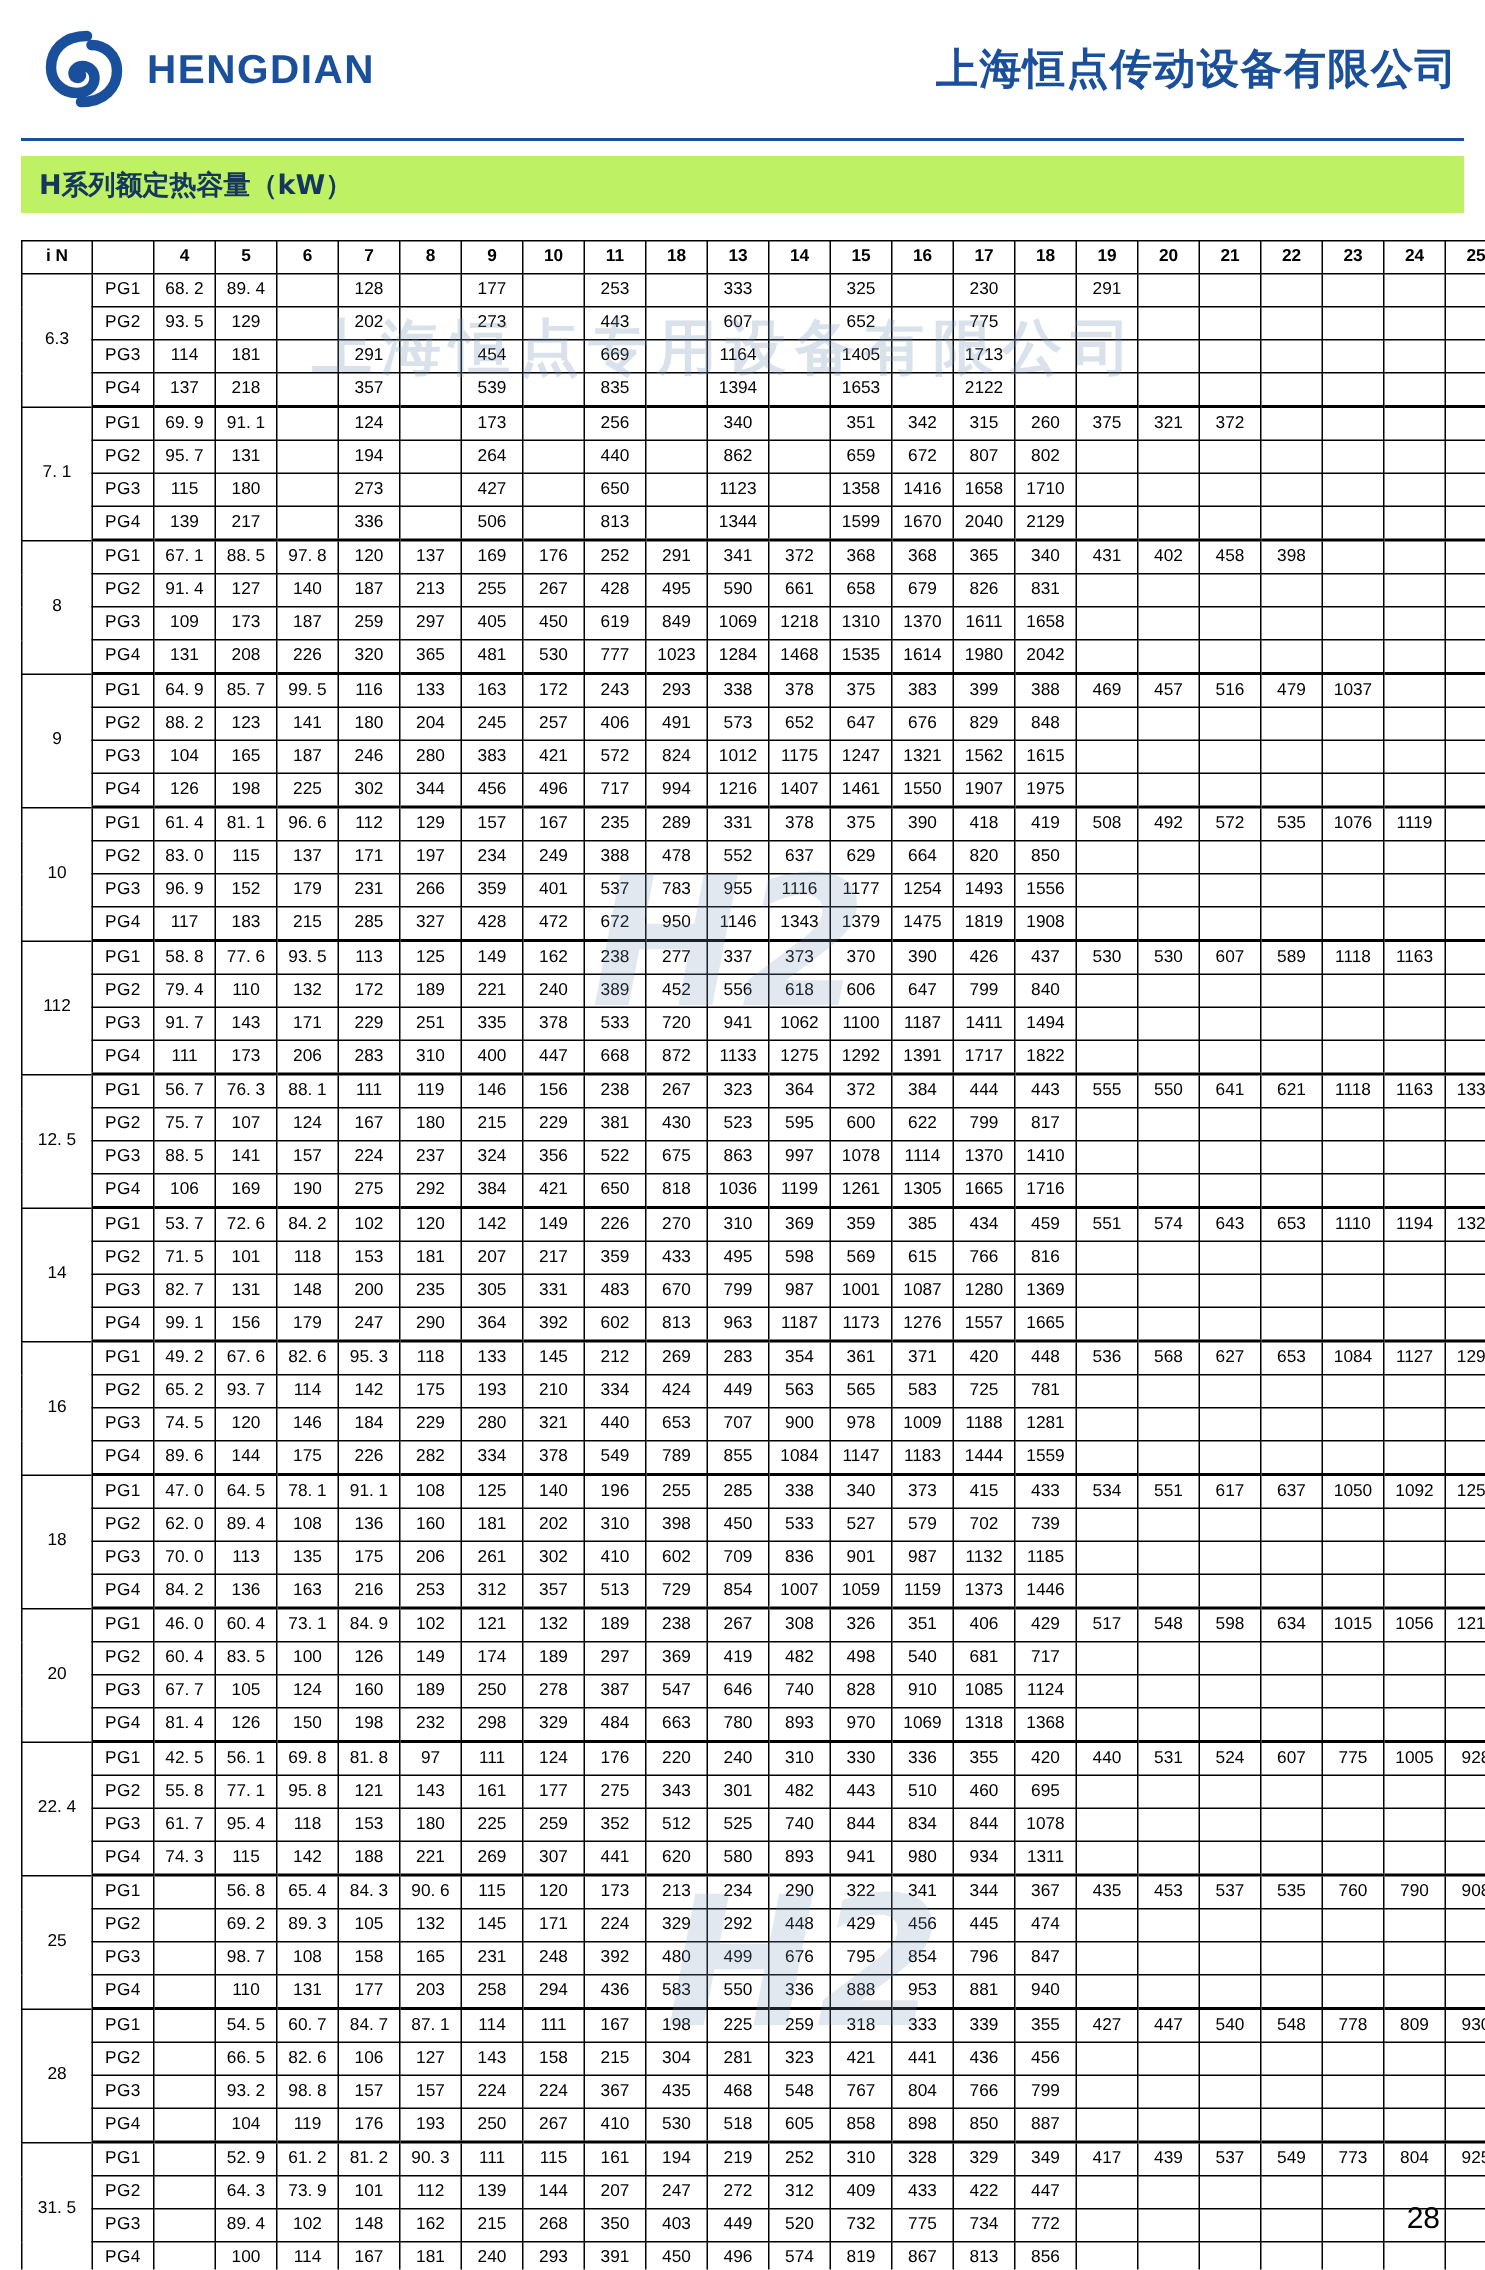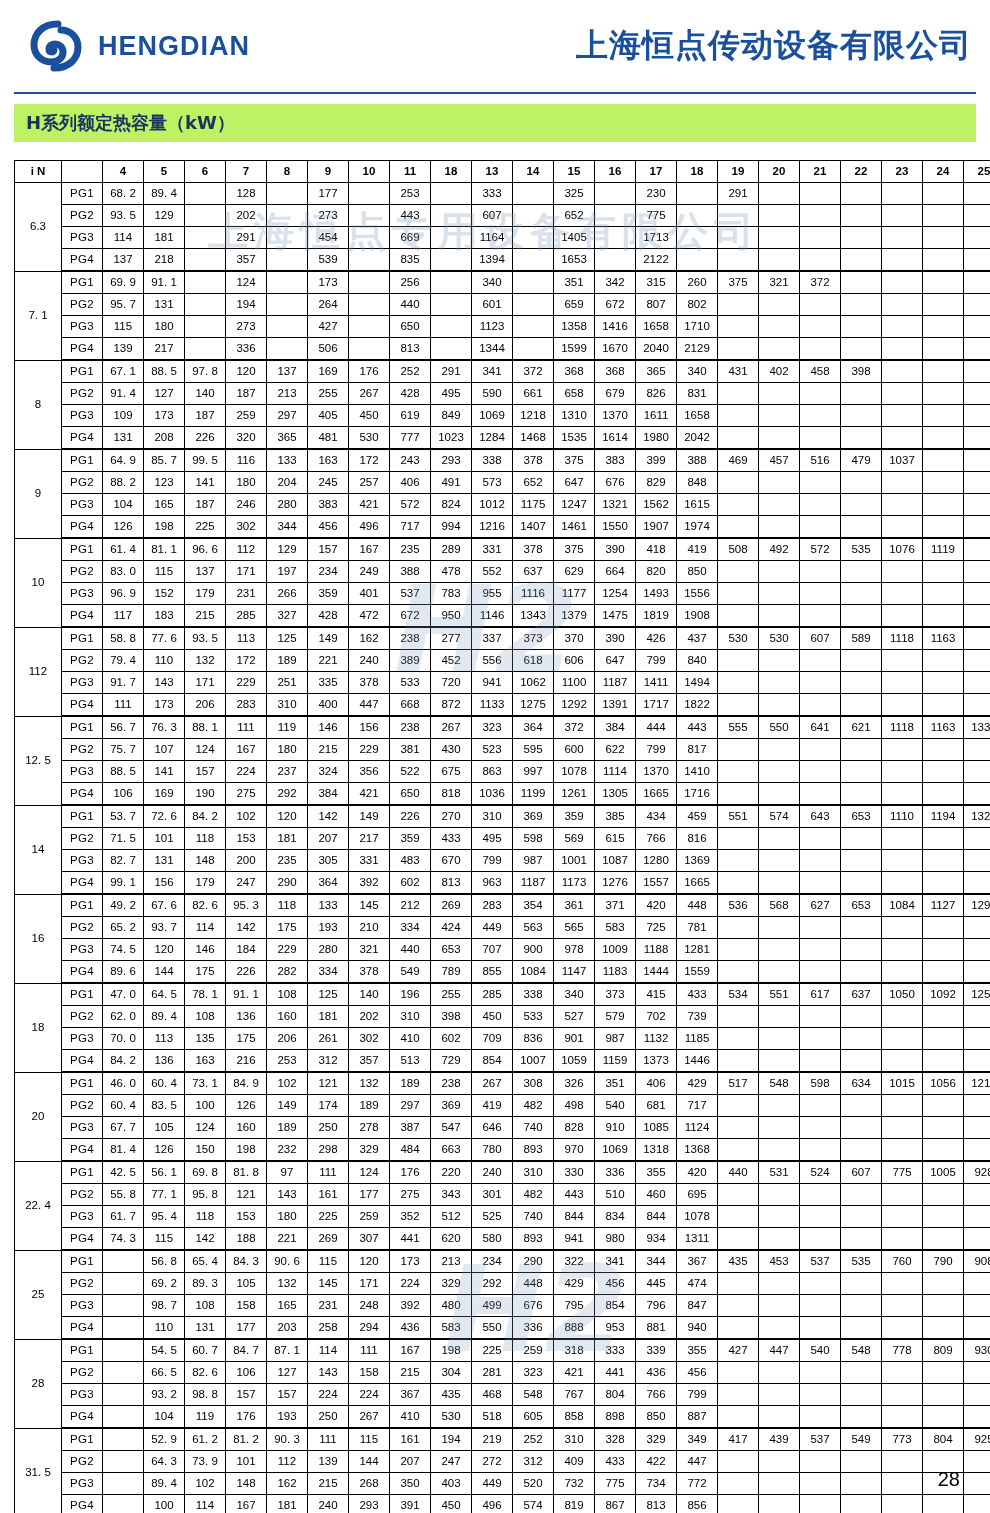--- a/index.html
+++ b/index.html
@@ -43,21 +43,21 @@
   }
   .brand-name {
     font-family: "Liberation Sans", sans-serif;
     font-size: 27px;
     font-weight: bold;
     letter-spacing: 1px;
     color: #1a4f9c;
   }
   .company-cn {
     font-family: "DejaVu Sans", sans-serif;
-    font-size: 32px;
+    font-size: 28px;
     font-weight: bold;
     color: #1a4f9c;
     letter-spacing: 1px;
   }
   .rule {
     height: 2px;
     background: #1a4f9c;
     margin: 0 14px;
   }
   
@@ -360,21 +360,21 @@
             <td class="pg-cell col-pg">PG2</td>
             <td class="col-pg">95. 7</td>
             <td class="col-pg">131</td>
             <td class="col-pg"></td>
             <td class="col-pg">194</td>
             <td class="col-pg"></td>
             <td class="col-pg">264</td>
             <td class="col-pg"></td>
             <td class="col-pg">440</td>
             <td class="col-pg"></td>
-            <td class="col-pg">601</td>
+            <td class="col-pg">862</td>
             <td class="col-pg"></td>
             <td class="col-pg">659</td>
             <td class="col-pg">672</td>
             <td class="col-pg">807</td>
             <td class="col-pg">802</td>
             <td class="col-pg"></td>
             <td class="col-pg"></td>
             <td class="col-pg"></td>
             <td class="col-pg"></td>
             <td class="col-pg"></td>
@@ -617,21 +617,21 @@
             <td class="col-pg">344</td>
             <td class="col-pg">456</td>
             <td class="col-pg">496</td>
             <td class="col-pg">717</td>
             <td class="col-pg">994</td>
             <td class="col-pg">1216</td>
             <td class="col-pg">1407</td>
             <td class="col-pg">1461</td>
             <td class="col-pg">1550</td>
             <td class="col-pg">1907</td>
-            <td class="col-pg">1974</td>
+            <td class="col-pg">1975</td>
             <td class="col-pg"></td>
             <td class="col-pg"></td>
             <td class="col-pg"></td>
             <td class="col-pg"></td>
             <td class="col-pg"></td>
             <td class="col-pg"></td>
             <td class="col-pg"></td>
           </tr>
           <tr>
             <td class="in-cell col-in" rowspan="4">10</td>

